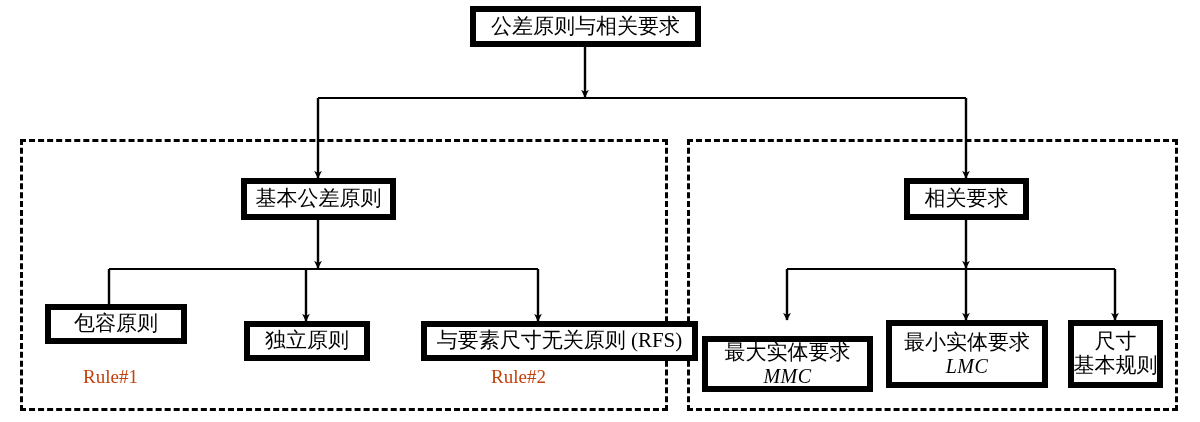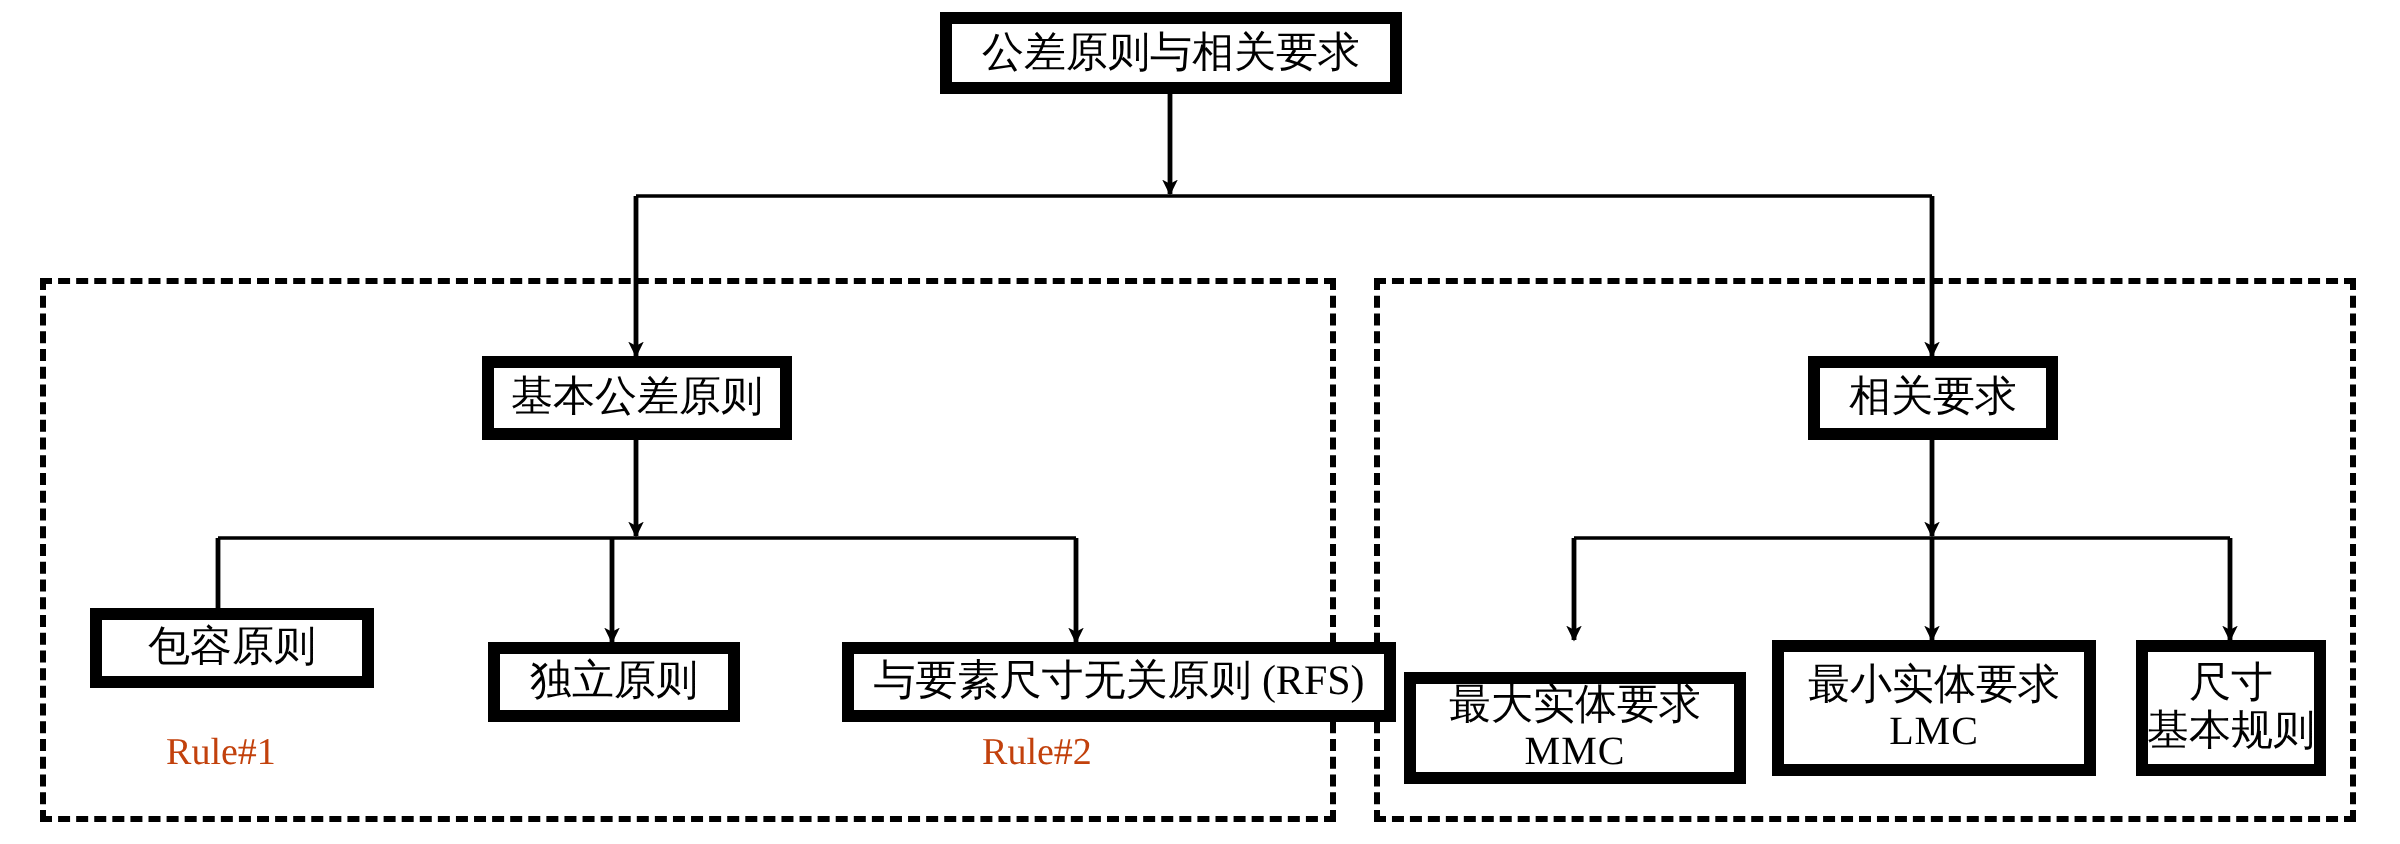--- a/index.html
+++ b/index.html
@@ -40,21 +40,21 @@
     justify-content: center;
     text-align: center;
     color: #000000;
     line-height: 1.12;
     white-space: nowrap;
   }
   .node .line {
     display: block;
   }
   .node.cn { font-size: 21px; }
-  .node.cn .line.latin { font-size: 20px; letter-spacing: 0.5px; }
+  .node.cn .line.latin { font-size: 20px; letter-spacing: 0.5px; font-style: italic; }
   .rule-label {
     position: absolute;
     font-size: 19px;
     color: #c2410c;
     text-align: center;
     white-space: nowrap;
   }
 </style>
 </head>
 <body>

